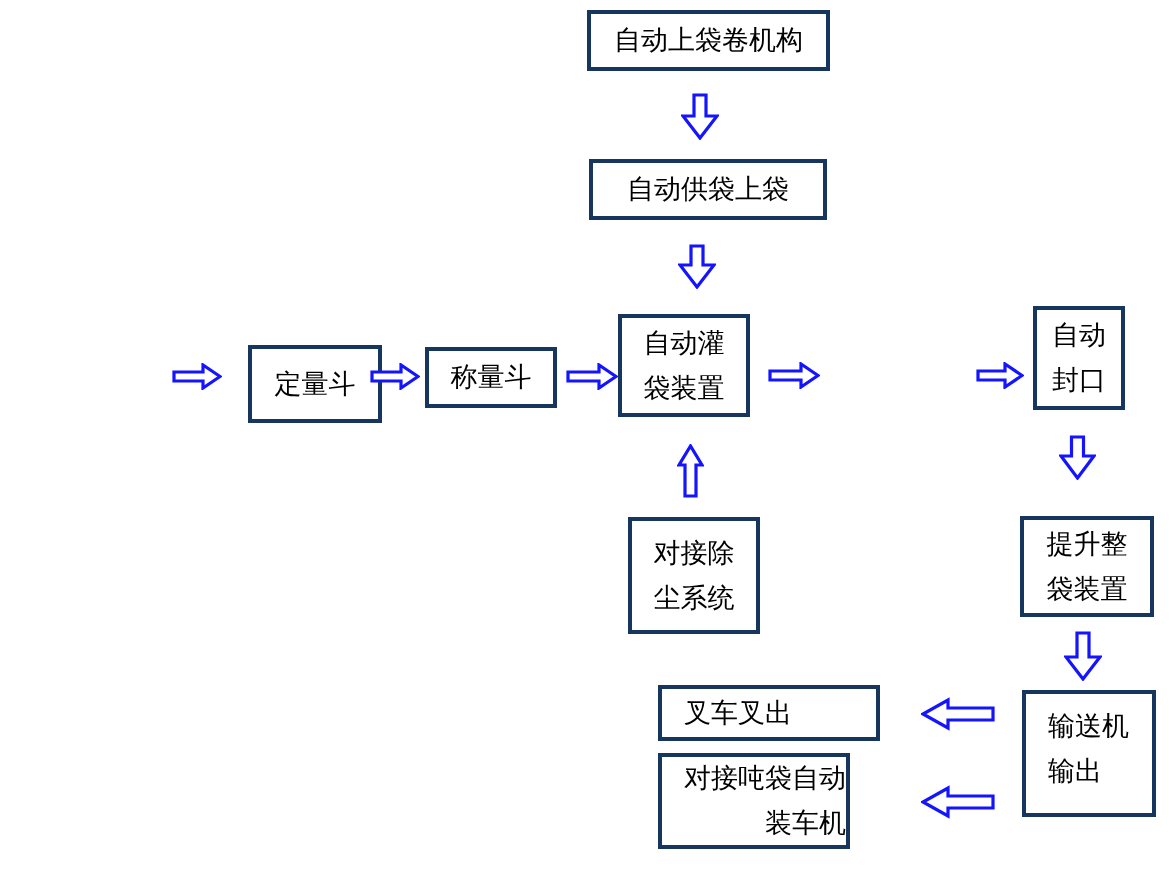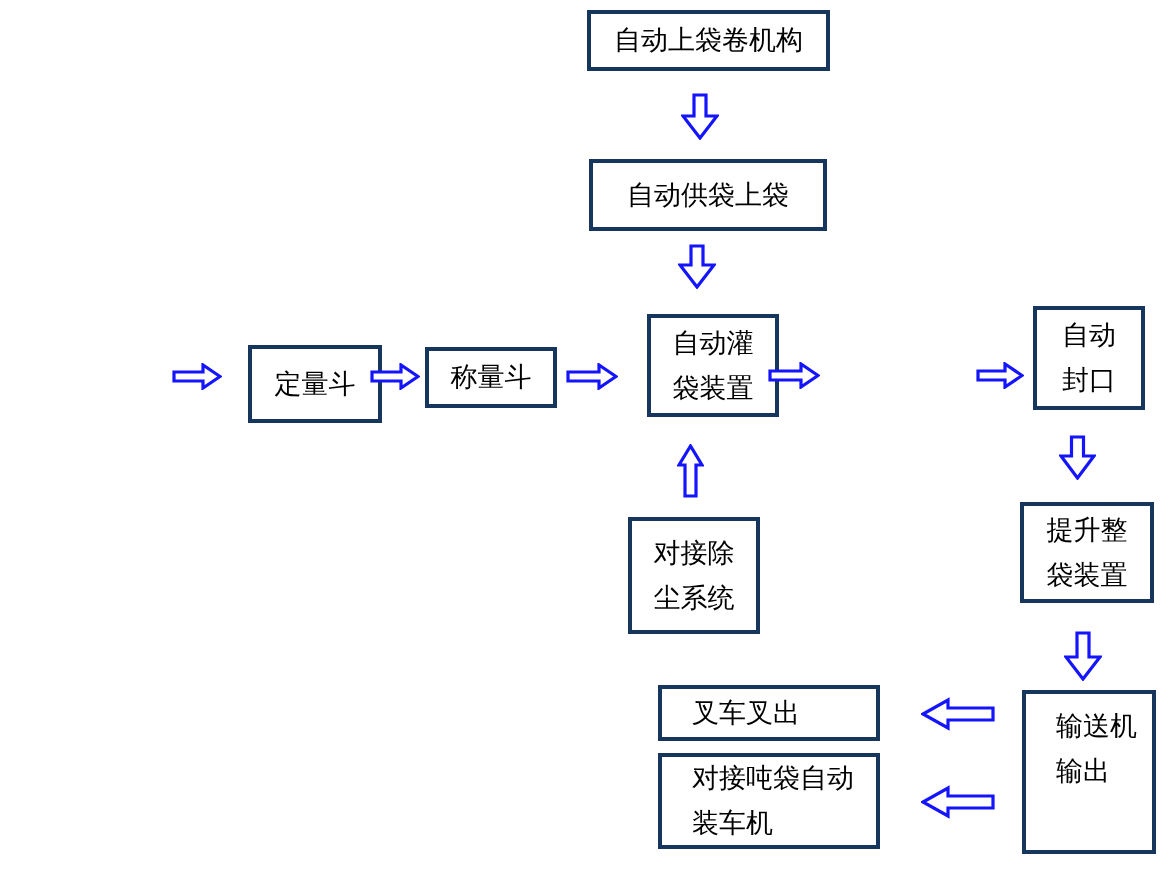--- a/index.html
+++ b/index.html
@@ -25,43 +25,43 @@
     border:4px solid var(--box-border);
     background:#fff;
     display:flex;
     flex-direction:column;
     justify-content:center;
     align-items:center;
     font-size:27px;
     line-height:45px;
     white-space:nowrap;
   }
-  .node.align-left{align-items:flex-start;padding-left:30px;}
+  .node.align-left{align-items:flex-start;padding-left:22px;}
   .node.align-top{justify-content:flex-start;padding-top:10px;}
   .arrow{position:absolute;display:block;}
   .arrow polygon{
     fill:var(--arrow-fill);
     stroke:var(--arrow-stroke);
     stroke-width:3.2;
     stroke-linejoin:miter;
   }
   
   #n-bag-roll        {left:587px;top:10px; width:243px;height:61px;}
-  #n-bag-supply      {left:589px;top:159px;width:238px;height:72px;}
+  #n-bag-supply      {left:589px;top:159px;width:238px;height:61px;}
   #n-product-silo    {left:8px;  top:338px;width:163px;height:77px;}
   #n-quant-hopper    {left:232px;top:345px;width:134px;height:78px;margin-left:16px;}
   #n-weigh-hopper    {left:425px;top:347px;width:132px;height:61px;justify-content:center;}
-  #n-bag-filling     {left:647px;top:314px;width:132px;height:103px;}
+  #n-bag-filling     {left:618px;top:314px;width:132px;height:103px;}
   #n-bag-clamping    {left:834px;top:315px;width:133px;height:97px;}
-  #n-auto-sealing    {left:1033px;top:306px;width:112px;height:104px;}
+  #n-auto-sealing    {left:1033px;top:306px;width:92px;height:104px;}
   #n-dust-removal    {left:628px;top:517px;width:132px;height:117px;text-align:right;}
-  #n-bag-lifting     {left:1020px;top:502px;width:134px;height:101px;}
-  #n-conveyor-output {left:1022px;top:690px;width:134px;height:164px;}
+  #n-bag-lifting     {left:1020px;top:516px;width:134px;height:101px;}
+  #n-conveyor-output {left:1022px;top:690px;width:134px;height:127px;}
   #n-forklift-out    {left:658px;top:685px;width:222px;height:56px;}
-  #n-ton-bag-loader  {left:658px;top:753px;width:222px;height:96px;}
+  #n-ton-bag-loader  {left:658px;top:753px;width:192px;height:96px;align-items:flex-end;}
   
   #a-down-1 {left:681px; top:93px; }
   #a-down-2 {left:678px; top:244px;}
   #a-right-1{left:172px; top:363px;}
   #a-right-2{left:370px; top:363px;}
   #a-right-3{left:566px; top:363px;}
   #a-right-4{left:768px; top:362px;}
   #a-right-5{left:976px; top:362px;}
   #a-up-1   {left:677px; top:444px;}
   #a-down-3 {left:1059px;top:435px;}

